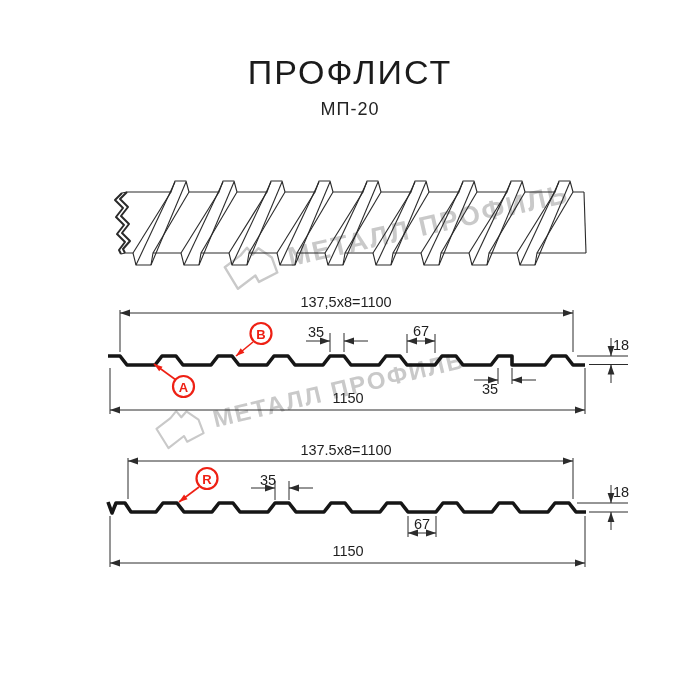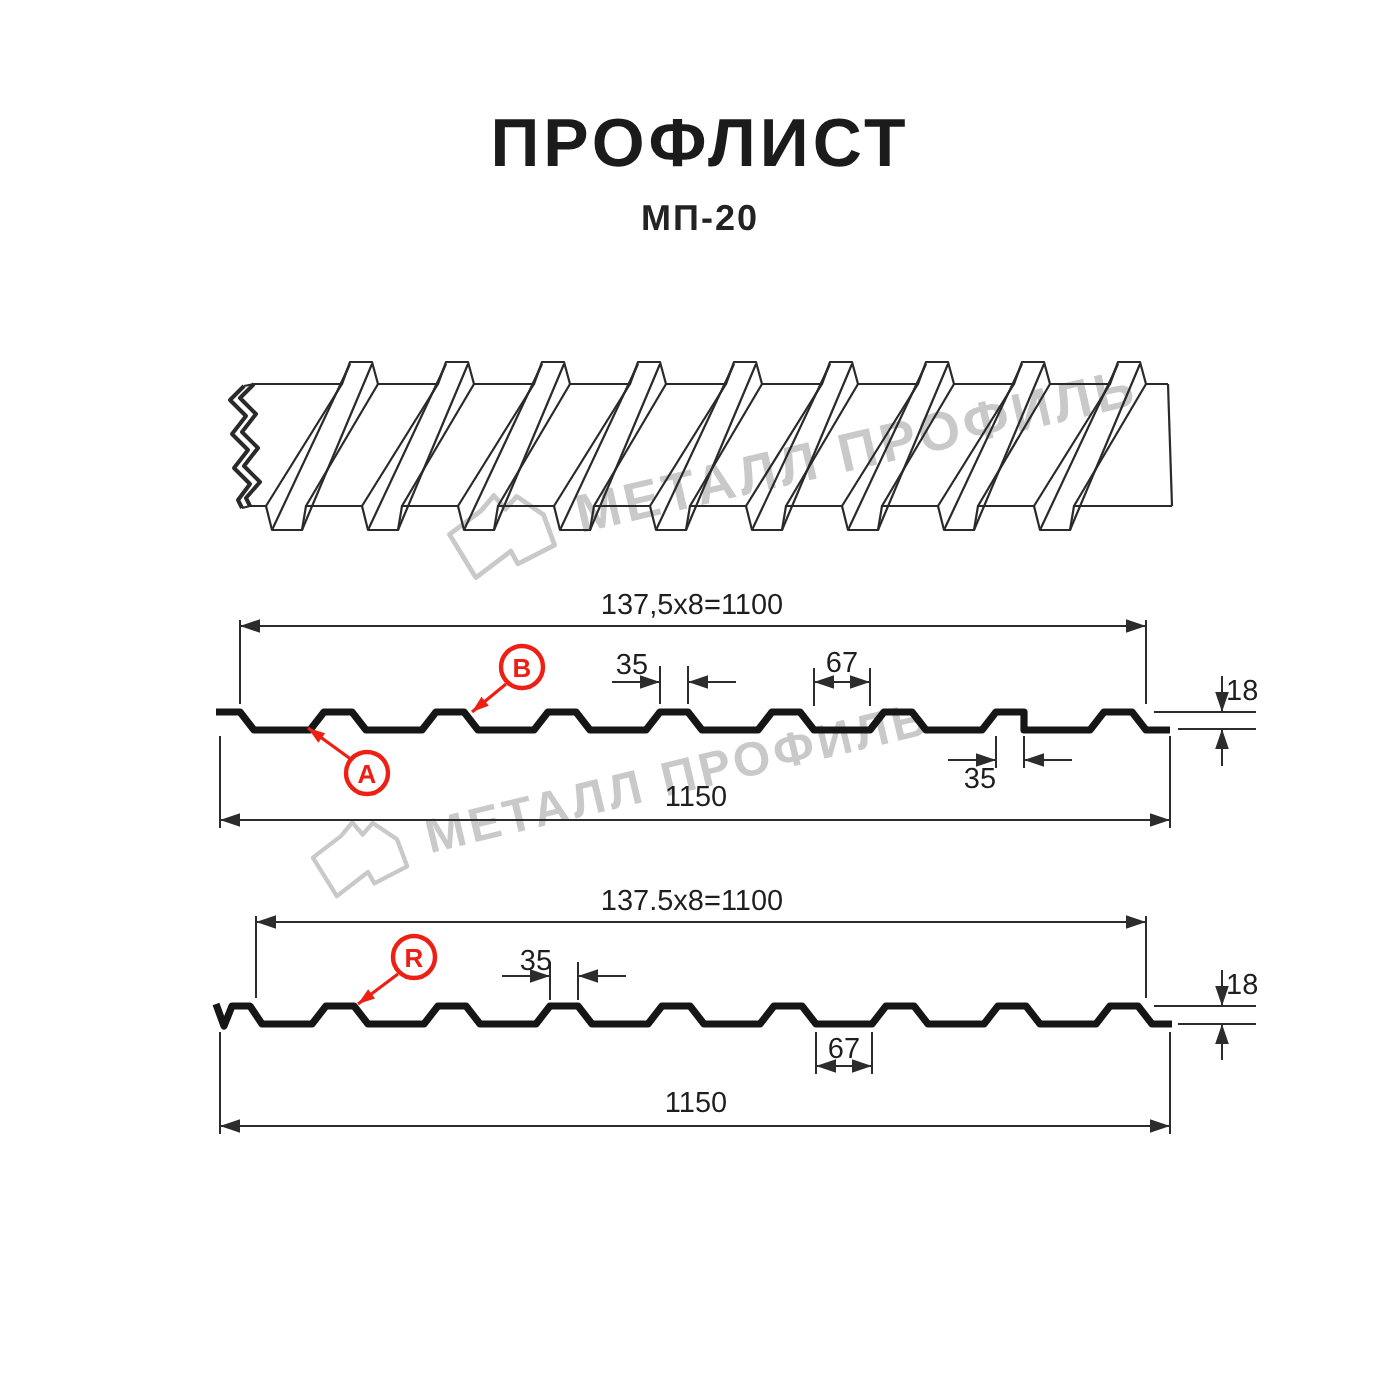--- a/index.html
+++ b/index.html
@@ -1,21 +1,21 @@
 <!DOCTYPE html>
 <html><head>
 <meta charset="utf-8">
 <style>
   html,body{margin:0;padding:0;background:#ffffff;}
   .canvas{position:relative;width:700px;height:700px;background:#ffffff;overflow:hidden;
           font-family:"Liberation Sans", sans-serif;}
   .page-title{position:absolute;left:0;top:53px;width:700px;text-align:center;
-    font-size:34px;font-weight:bold;letter-spacing:2px;color:#1b1b1b;z-index:4;}
+    font-size:34px;font-weight:normal;letter-spacing:2px;color:#1b1b1b;z-index:4;}
   .page-subtitle{position:absolute;left:0;top:99px;width:700px;text-align:center;
-    font-size:18px;font-weight:bold;letter-spacing:1px;color:#232323;z-index:4;}
+    font-size:18px;font-weight:normal;letter-spacing:1px;color:#232323;z-index:4;}
   .page-footer{position:absolute;left:0;top:608px;width:700px;text-align:center;
     font-size:16px;font-weight:bold;letter-spacing:1.2px;color:#3c3c3c;z-index:4;}
   .watermark{position:absolute;display:flex;align-items:center;z-index:1;
     color:#c9c9c9;white-space:nowrap;font-weight:bold;}
   .wm1{left:222px;top:252px;transform:rotate(-13deg);transform-origin:0 50%;gap:10px;font-size:27px;letter-spacing:2px;}
   .wm2{left:154px;top:415px;transform:rotate(-13.5deg);transform-origin:0 50%;gap:9px;font-size:24px;letter-spacing:2px;}
   .art{position:absolute;left:0;top:0;z-index:3;}
   .thin{stroke:#2c2c2c;stroke-width:1;fill:none;}
   .thick{stroke:#161616;stroke-width:3.6;fill:none;stroke-linejoin:round;}
   .cut{stroke:#2a2a2a;stroke-width:2;fill:none;stroke-linejoin:round;}

